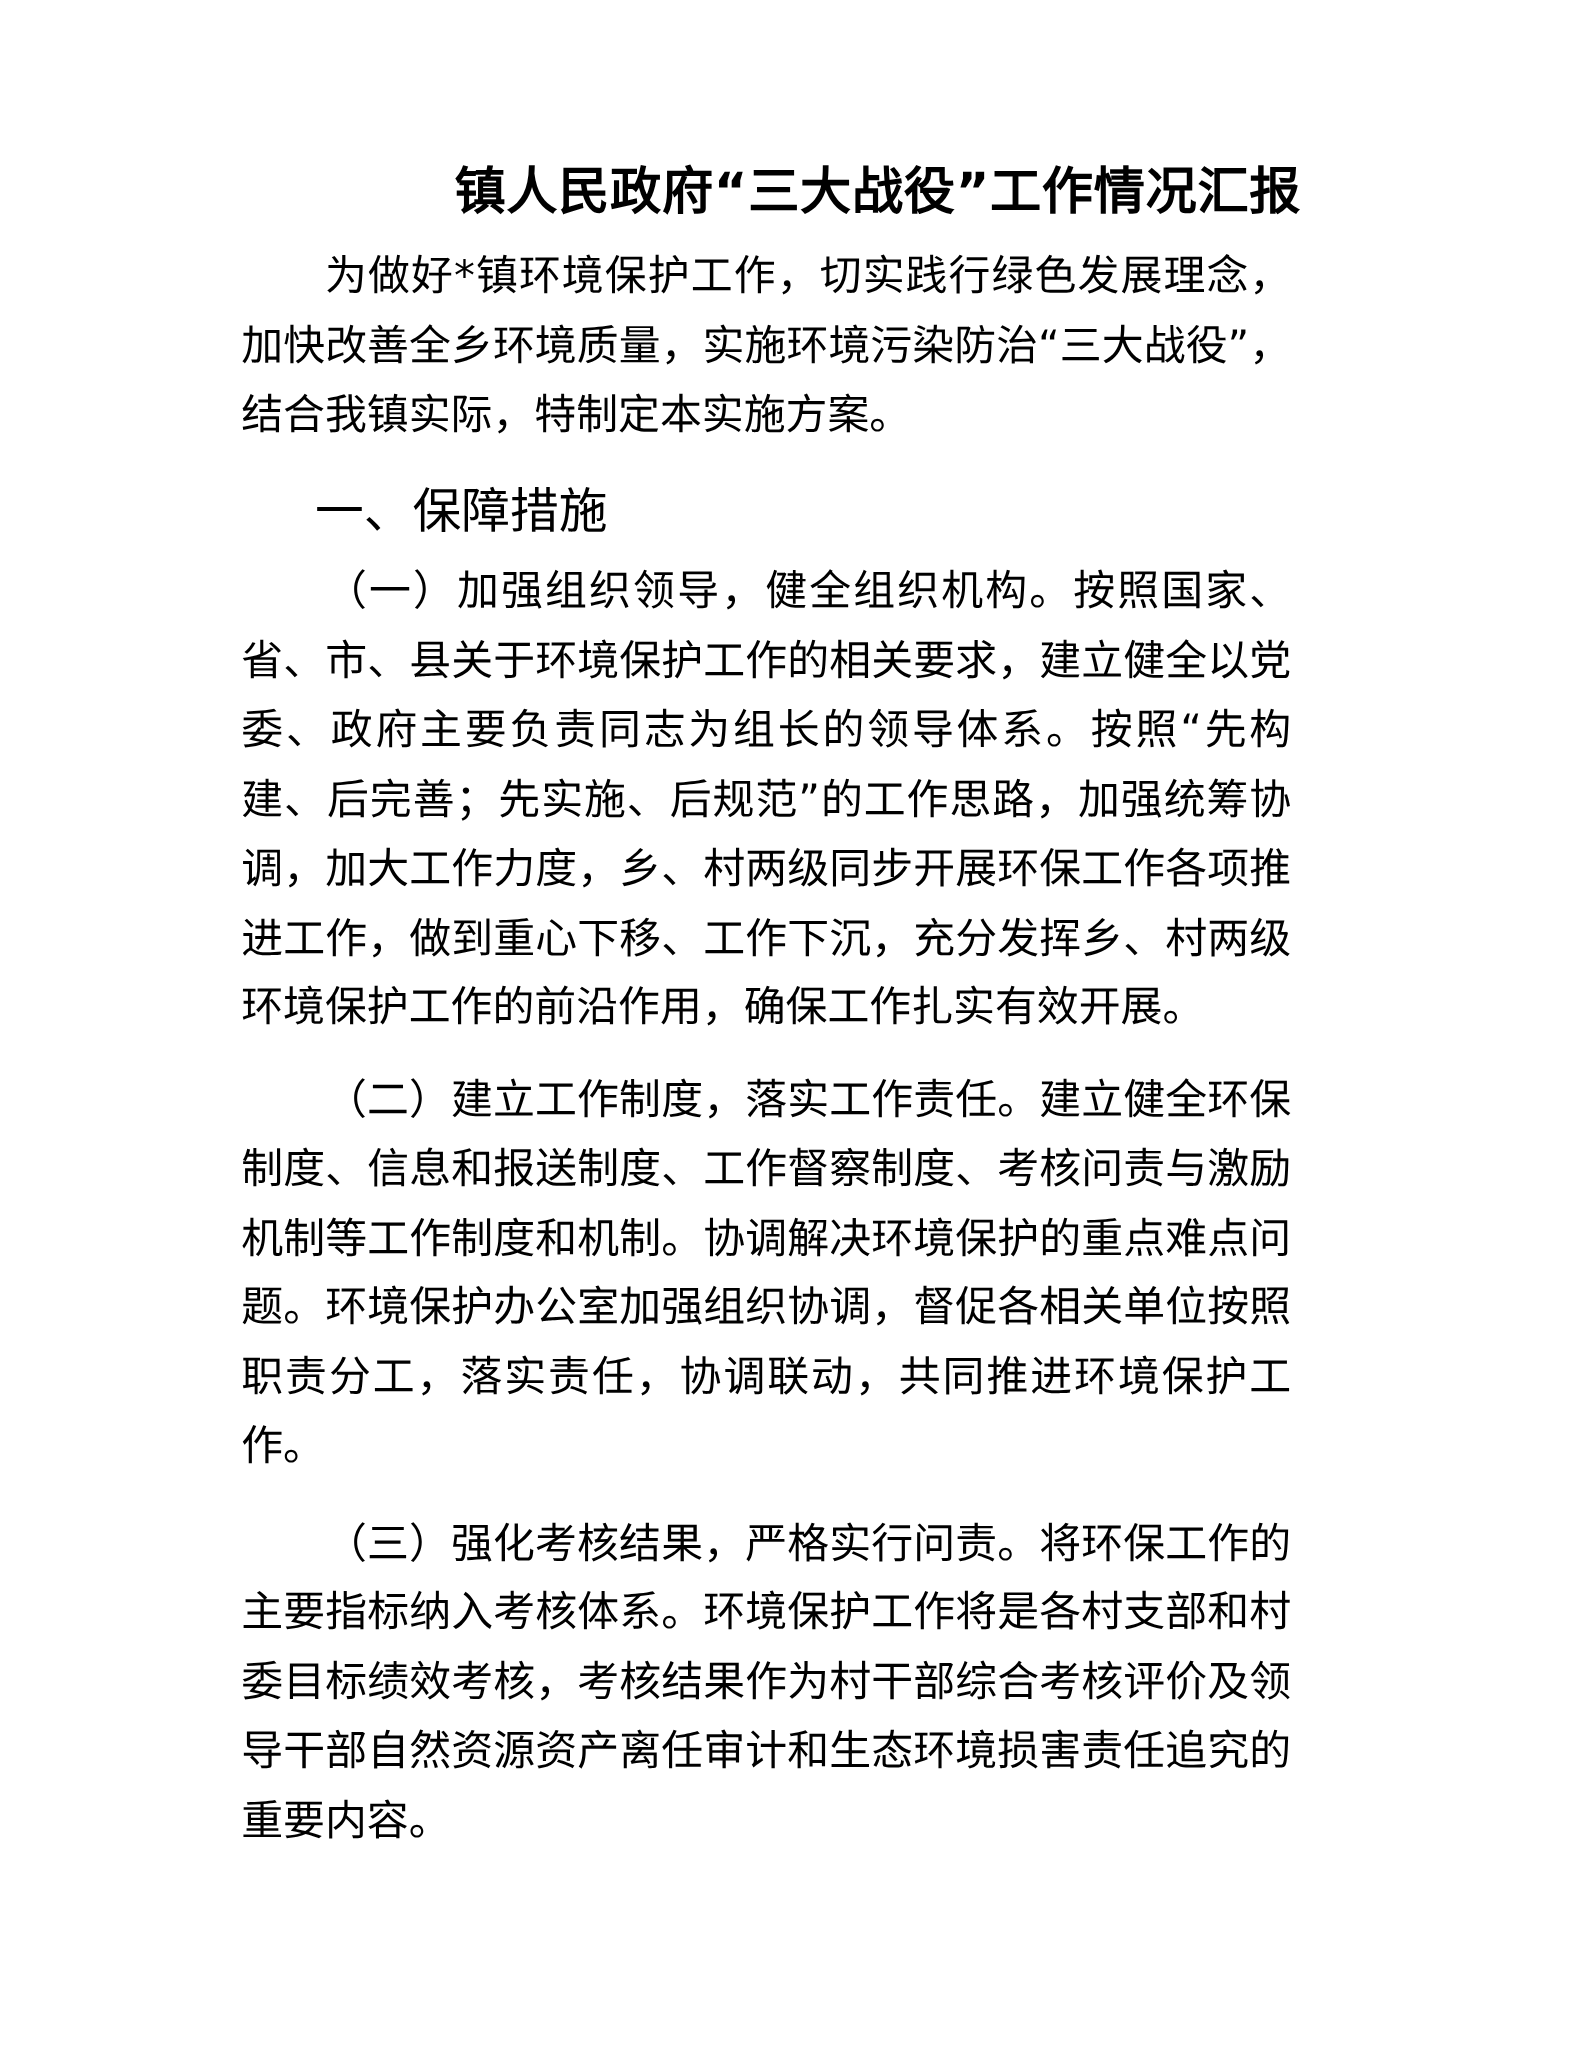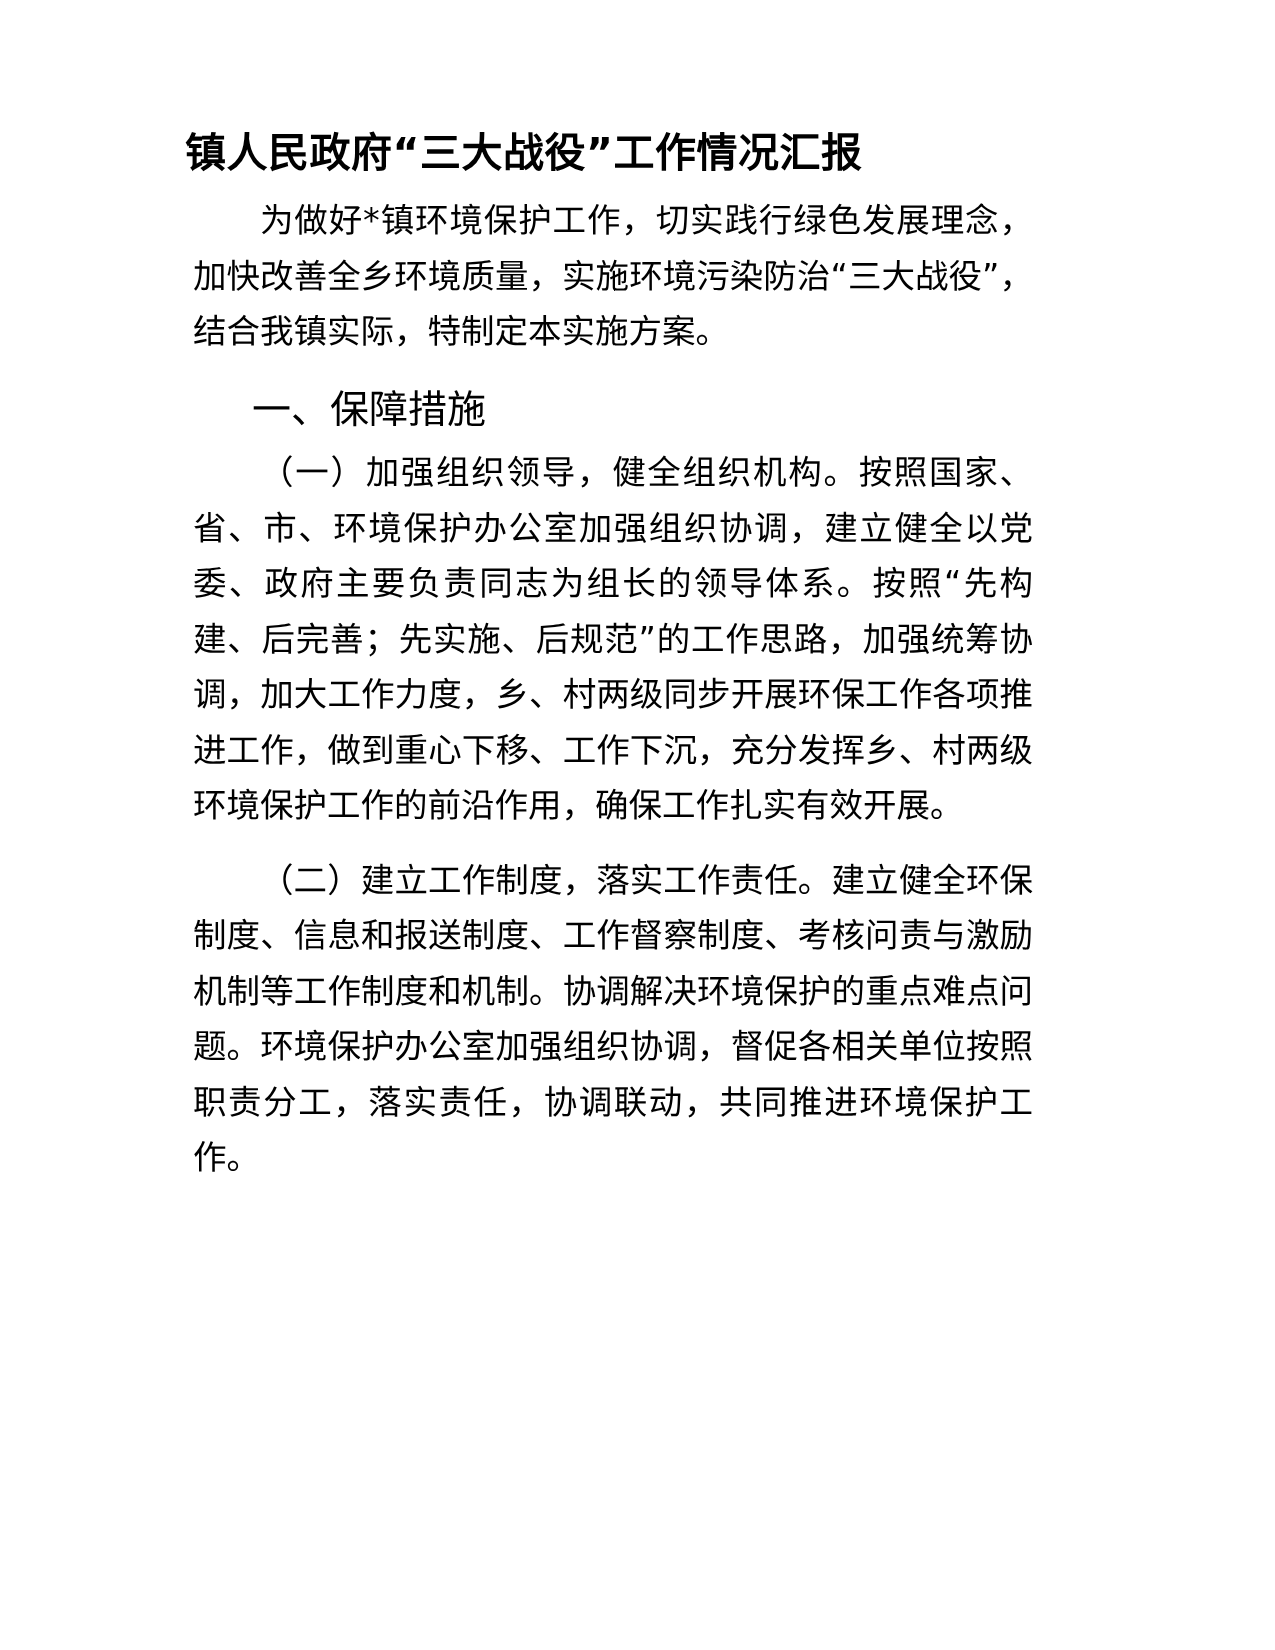--- a/index.html
+++ b/index.html
@@ -22,21 +22,21 @@
   .content {
     position: absolute;
     left: 185px;
     top: 128px;
     width: 856px;
   }
   .doc-title {
     font-size: 41px;
     font-weight: 700;
     line-height: 1.25;
-    text-align: left;
+    text-align: right;
     letter-spacing: 0.5px;
     margin: 0 0 14px 0;
     white-space: nowrap;
   }
   .para {
     font-size: 33.5px;
     line-height: 55.5px;
     text-align: justify;
     text-justify: inter-ideograph;
     text-indent: 67px;
@@ -60,17 +60,18 @@
 </style>
 </head>
 <body>
 
 <div class="page">
   <div class="content">
     <h1 class="doc-title">镇人民政府“三大战役”工作情况汇报</h1>
     <div id="blocks-container">
         <p class="para">为做好*镇环境保护工作，切实践行绿色发展理念，加快改善全乡环境质量，实施环境污染防治“三大战役”，结合我镇实际，特制定本实施方案。</p>
         <p class="section-heading">一、保障措施</p>
-        <p class="para">（一）加强组织领导，健全组织机构。按照国家、省、市、环境保护办公室加强组织协调，建立健全以党委、政府主要负责同志为组长的领导体系。按照“先构建、后完善；先实施、后规范”的工作思路，加强统筹协调，加大工作力度，乡、村两级同步开展环保工作各项推进工作，做到重心下移、工作下沉，充分发挥乡、村两级环境保护工作的前沿作用，确保工作扎实有效开展。</p>
+        <p class="para">（一）加强组织领导，健全组织机构。按照国家、省、市、县关于环境保护工作的相关要求，建立健全以党委、政府主要负责同志为组长的领导体系。按照“先构建、后完善；先实施、后规范”的工作思路，加强统筹协调，加大工作力度，乡、村两级同步开展环保工作各项推进工作，做到重心下移、工作下沉，充分发挥乡、村两级环境保护工作的前沿作用，确保工作扎实有效开展。</p>
         <p class="para">（二）建立工作制度，落实工作责任。建立健全环保制度、信息和报送制度、工作督察制度、考核问责与激励机制等工作制度和机制。协调解决环境保护的重点难点问题。环境保护办公室加强组织协调，督促各相关单位按照职责分工，落实责任，协调联动，共同推进环境保护工作。</p>
+        <p class="para">（三）强化考核结果，严格实行问责。将环保工作的主要指标纳入考核体系。环境保护工作将是各村支部和村委目标绩效考核，考核结果作为村干部综合考核评价及领导干部自然资源资产离任审计和生态环境损害责任追究的重要内容。</p>
       </div>
   </div>
 </div>
 
 </body></html>

